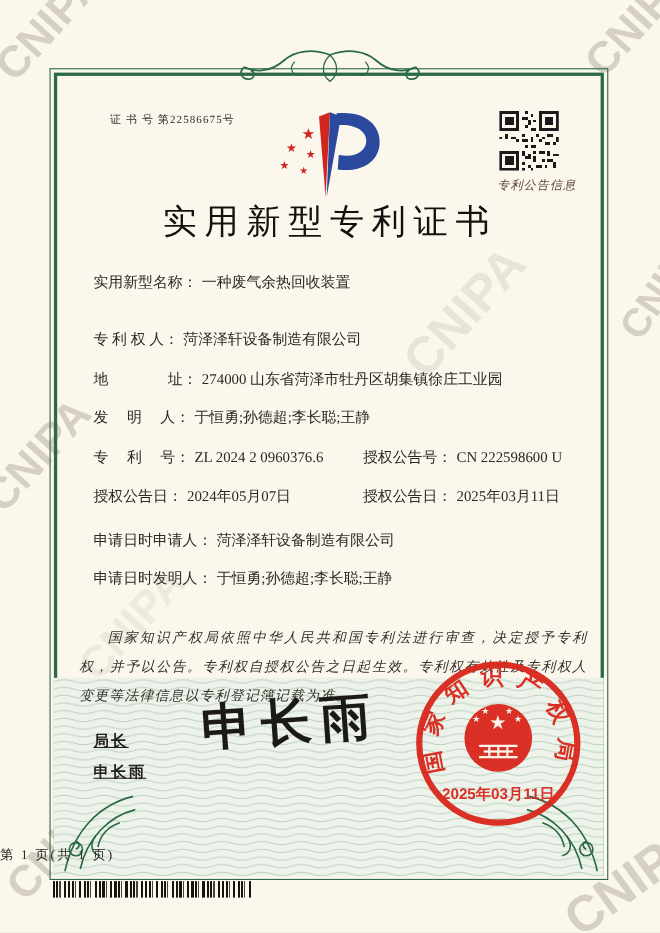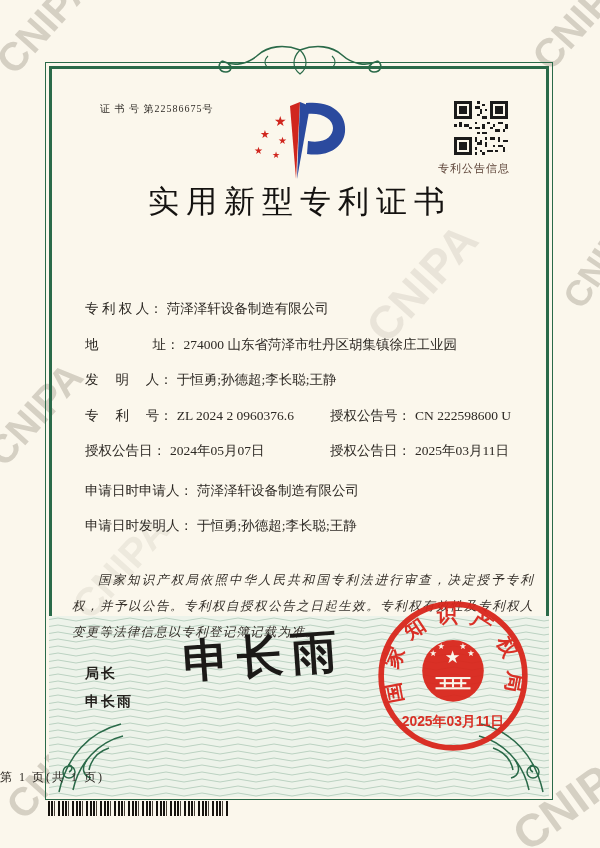--- a/index.html
+++ b/index.html
@@ -23,35 +23,35 @@
   .ornament{position:absolute;z-index:2;pointer-events:none;}
   .orn-top{left:212px;top:42px;}
   .orn-bl{left:47px;top:718px;}
   .orn-br{left:475px;top:718px;transform:scaleX(-1);}
   
   .band{position:absolute;left:49px;top:616px;width:500px;height:181px;z-index:1;}
   
   .cert-no{position:absolute;left:100px;top:102px;font-size:10px;letter-spacing:1px;z-index:2;}
   .logo{position:absolute;left:250px;top:94px;z-index:2;}
   .qr{position:absolute;left:454px;top:101px;width:54px;height:54px;z-index:2;}
-  .qr-caption{position:absolute;left:438px;top:161px;width:86px;text-align:left;
-              font-size:11px;letter-spacing:1px;color:#5c4337;z-index:2;}
+  .qr-caption{position:absolute;left:438px;top:161px;width:86px;text-align:right;
+              font-size:11px;font-style:italic;letter-spacing:1px;color:#5c4337;z-index:2;}
   .title{position:absolute;left:0;right:0;top:181px;text-align:center;font-size:31px;
          font-weight:400;letter-spacing:7px;color:#141210;z-index:2;}
   
   .row{position:absolute;left:85px;width:440px;font-size:13.5px;color:#2c2823;z-index:2;}
   .lbl{white-space:pre;}
   .val{margin-left:4px;}
   .c2{position:absolute;left:245px;top:0;}
   
   .legal{position:absolute;left:72px;top:567px;width:462px;font-size:12.5px;font-style:italic;
          letter-spacing:1.2px;line-height:26px;color:#35302a;text-indent:26px;z-index:2;text-align:justify;}
   
   .sig-block{position:absolute;left:85px;top:659px;z-index:3;
-             font:700 14px "Liberation Sans",sans-serif;color:#24211d;letter-spacing:2px;line-height:28px;}
+             font:700 14px "Liberation Sans",sans-serif;color:#24211d;letter-spacing:2px;line-height:28px;text-decoration:underline;}
   .signature{position:absolute;left:183px;top:626px;z-index:3;font:700 46px "DejaVu Serif",serif;
              color:#1c1a18;transform:rotate(-4deg);letter-spacing:8px;}
   .seal{position:absolute;left:376px;top:599px;z-index:4;opacity:.95;}
   
   .page-info{position:absolute;left:0;right:0;top:769px;text-align:left;font-size:12px;
              letter-spacing:2px;z-index:2;color:#2c2823;}
   .barcode{position:absolute;left:48px;top:801px;width:182px;height:15px;z-index:2;
            background:repeating-linear-gradient(90deg,
              #17130e 0 2px,transparent 2px 3px,
              #17130e 3px 5px,transparent 5px 6px,
@@ -141,20 +141,23 @@
       M8,8h1v1h-1z M0,9h1v1h-1z M2,8h1v2h-1z M4,9h2v1h-2z M6,10h1v1h-1z M8,10h2v1h-2z M11,9h1v2h-1z
       M13,8h1v1h-1z M15,9h1v1h-1z M17,8h2v1h-2z M20,9h1v2h-1z M14,10h1v1h-1z M16,11h2v1h-2z M19,11h1v1h-1z
       M9,12h1v1h-1z M11,12h2v1h-2z M8,14h1v2h-1z M10,15h1v1h-1z M12,14h1v1h-1z M14,14h2v1h-2z M17,14h1v2h-1z
       M19,15h2v1h-2z M9,16h2v1h-2z M12,16h1v2h-1z M15,17h1v1h-1z M17,17h2v1h-2z M8,18h1v1h-1z M10,19h1v1h-1z
       M13,19h2v1h-2z M16,19h1v1h-1z M19,18h1v2h-1z M8,20h1v1h-1z M11,20h1v1h-1z"></path>
   </svg>
   <div class="qr-caption">专利公告信息</div>
 
   <div class="title">实用新型专利证书</div>
 
+  <div class="row" style="top:248px">
+    <span class="lbl">实用新型名称：</span><span class="val">一种废气余热回收装置</span>
+  </div>
   <div class="row" style="top:300px">
     <span class="lbl">专 利 权 人：</span><span class="val">菏泽泽轩设备制造有限公司</span>
   </div>
   <div class="row" style="top:336px">
     <span class="lbl">地　　　　址：</span><span class="val">274000 山东省菏泽市牡丹区胡集镇徐庄工业园</span>
   </div>
   <div class="row" style="top:371px">
     <span class="lbl">发　 明　 人：</span><span class="val">于恒勇;孙德超;李长聪;王静</span>
   </div>
   <div class="row" style="top:407px">

